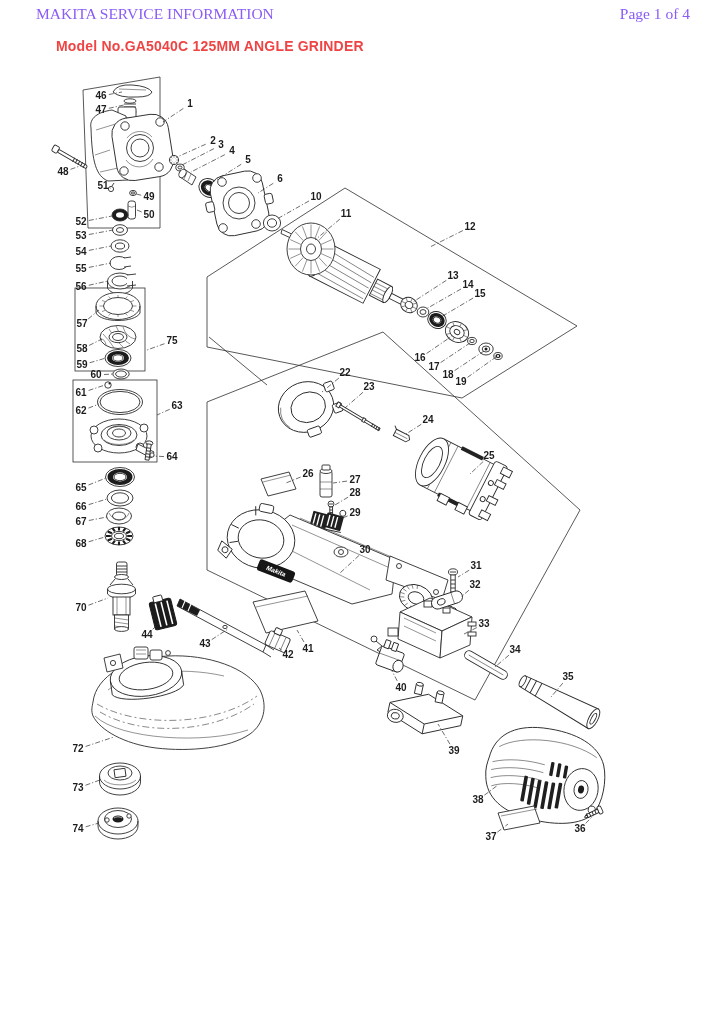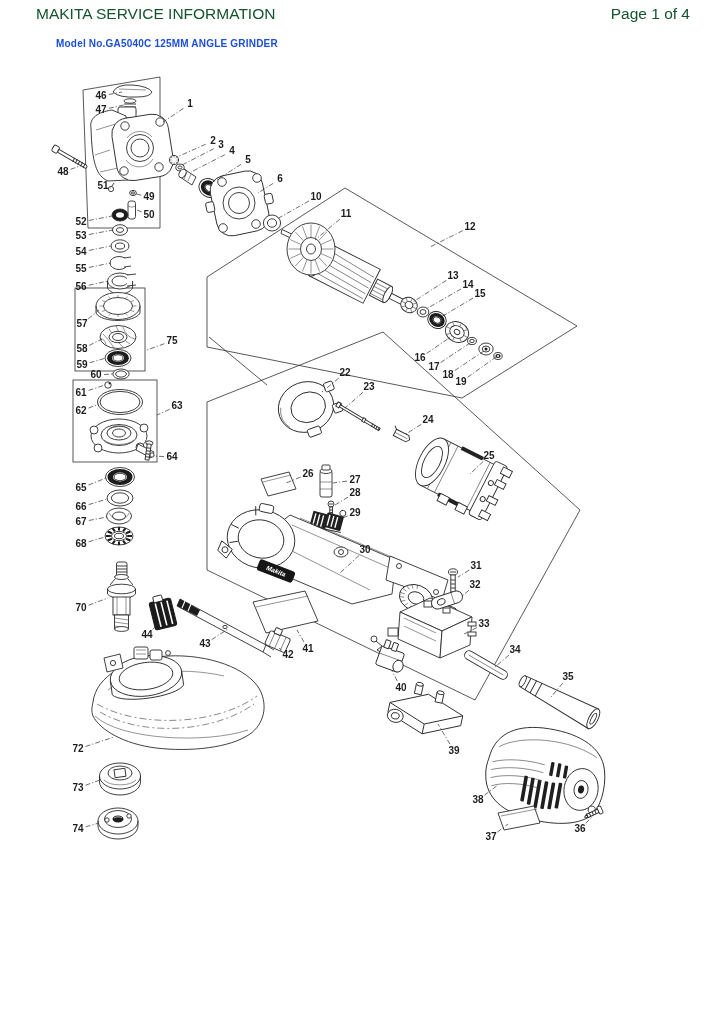--- a/index.html
+++ b/index.html
@@ -1,22 +1,22 @@
 <!DOCTYPE html>
 <html><head>
 <meta charset="utf-8">
 <style>
   html,body{margin:0;padding:0;}
   body{width:724px;height:1024px;background:#ffffff;position:relative;overflow:hidden;
        font-family:"Liberation Sans",sans-serif;}
-  .hdr{position:absolute;top:5px;font-family:Liberation Sans, sans-serif;font-size:15.5px;color:#14532d;}
+  .hdr{position:absolute;top:5px;font-family:Liberation Serif, serif;font-size:15.5px;color:#8b5cf6;}
   .hdr-left{left:36px;}
   .hdr-right{right:34px;}
-  .model-line{position:absolute;left:56px;top:38px;font-size:10px;font-weight:600;
-              letter-spacing:.2px;color:#1d4ed8;}
+  .model-line{position:absolute;left:56px;top:38px;font-size:14px;font-weight:600;
+              letter-spacing:.2px;color:#ef4444;}
   svg{position:absolute;left:0;top:0;}
   .s{stroke:#2b2b2b;stroke-width:.9;fill:#fff;}
   .sn{stroke:#2b2b2b;stroke-width:.9;fill:none;}
   .thin{stroke:#3a3a3a;stroke-width:.55;fill:none;}
   .dk{fill:#1c1c1c;stroke:none;}
   .box{stroke:#2e2e2e;stroke-width:.8;fill:none;}
   .dash{stroke:#3a3a3a;stroke-width:.6;fill:none;stroke-dasharray:7 3 2 3;}
   .leader{stroke:#2f2f2f;stroke-width:.7;stroke-dasharray:5 2 1.2 2;fill:none;}
   .callout{font:600 10px "Liberation Sans",sans-serif;fill:#1c1c1c;text-anchor:middle;}
   .brand{font:italic 700 6.5px "Liberation Sans",sans-serif;fill:#fff;text-anchor:middle;}

